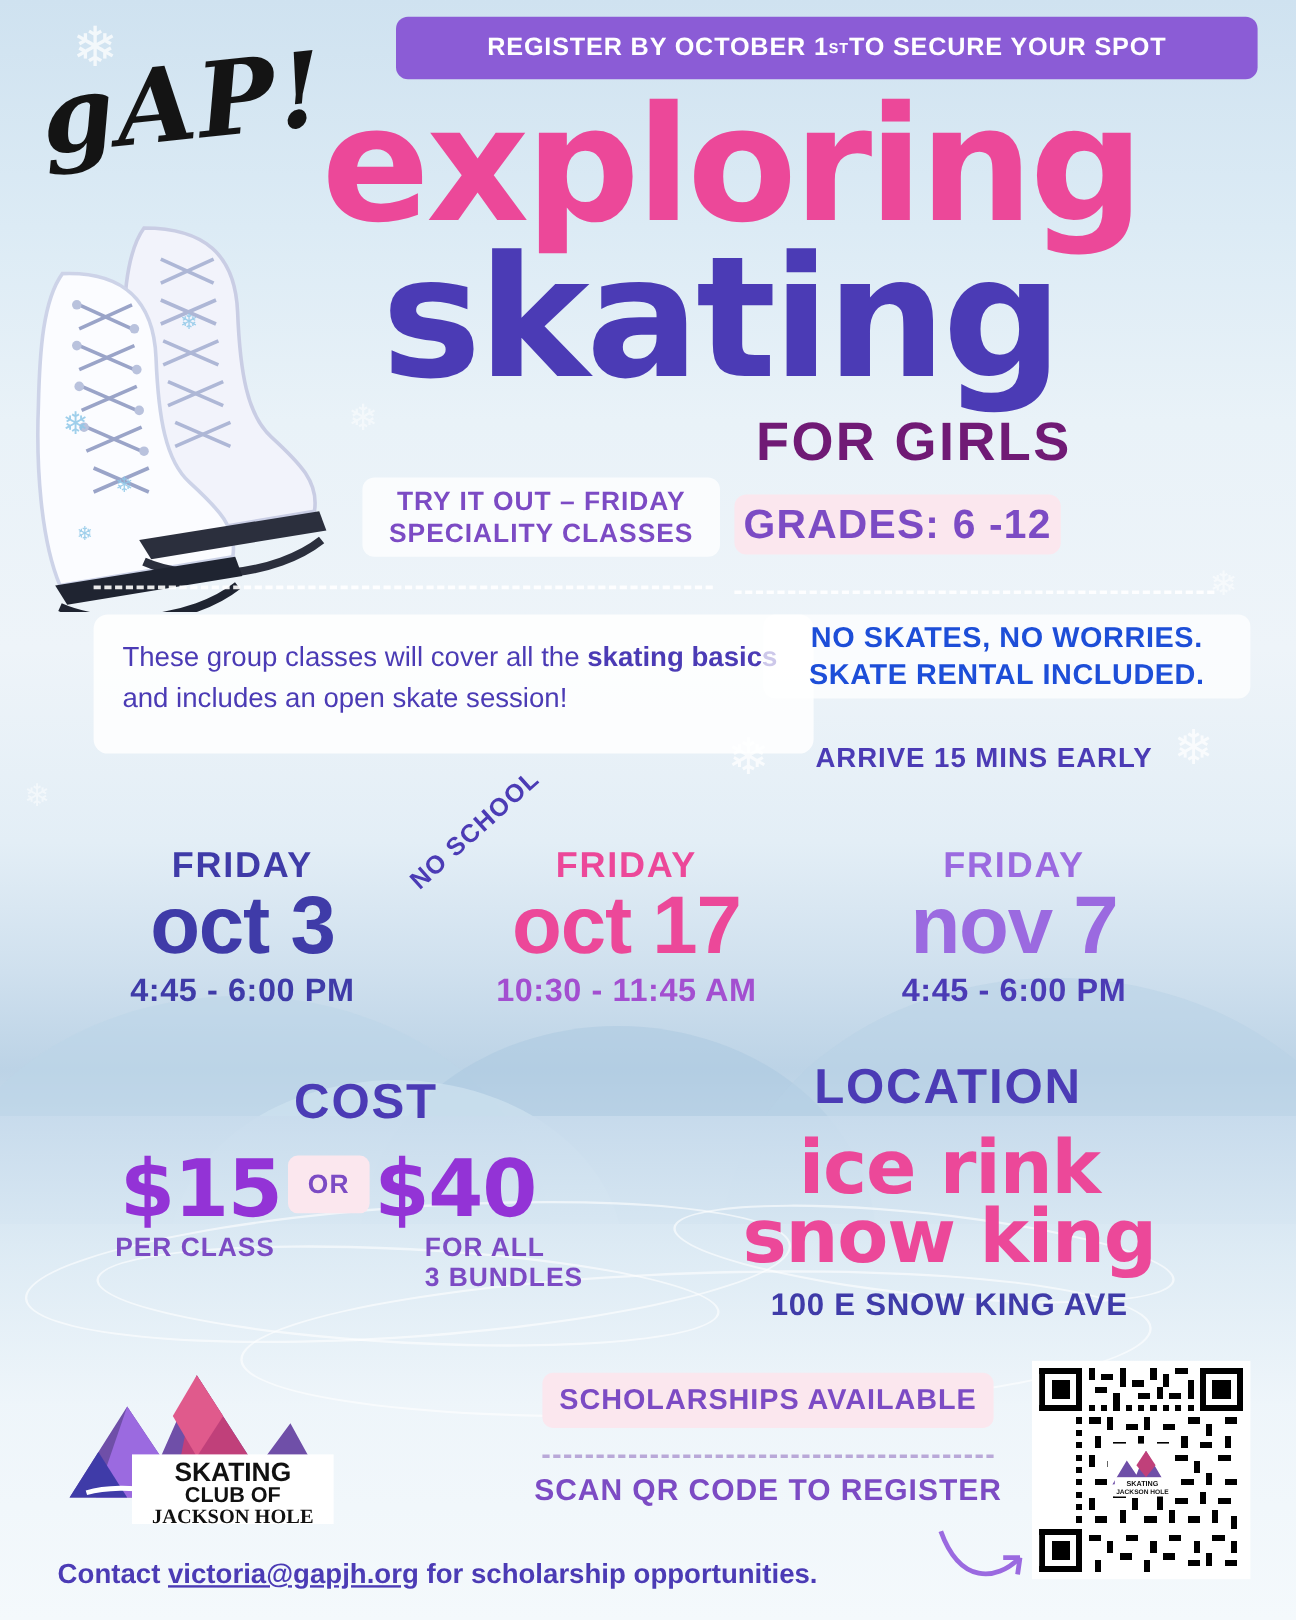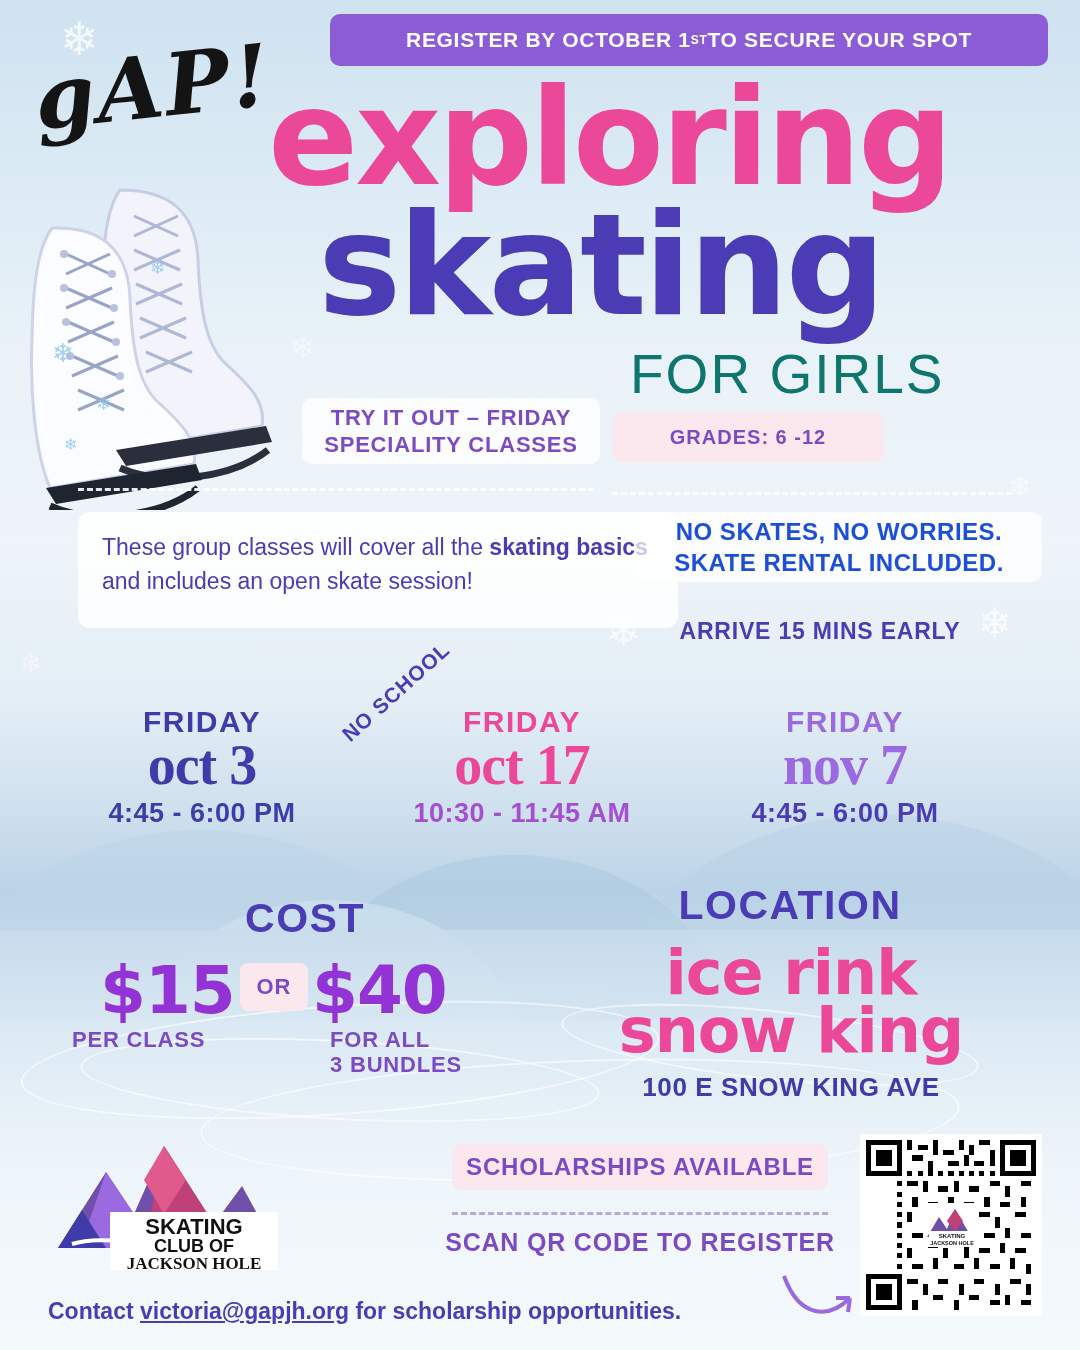--- a/index.html
+++ b/index.html
@@ -109,23 +109,23 @@
     position: absolute; left: 318px; top: 196px;
     font-family: "DejaVu Sans", sans-serif;
     font-weight: bold;
     font-size: 140px;
     color: #4b3bb5;
     letter-spacing: -3px;
     line-height: 1;
   }
   .headline-3 {
     position: absolute; left: 630px; top: 342px;
-    font-weight: normal;
-    font-size: 55px;
-    color: #0f766e;
+    font-weight: bold;
+    font-size: 45px;
+    color: #701a75;
     letter-spacing: 2px;
   }
 
   
   .chip {
     position: absolute;
     border-radius: 10px;
     display: flex; align-items: center; justify-content: center;
     text-align: center;
     font-weight: bold;
@@ -134,21 +134,21 @@
     left: 302px; top: 398px; width: 298px; height: 66px;
     background: rgba(255,255,255,.75);
     color: #7c4bc4;
     font-size: 22px; line-height: 1.25;
     letter-spacing: .8px;
   }
   .grades {
     left: 612px; top: 412px; width: 272px; height: 50px;
     background: #fbe7ee;
     color: #7c4bc4;
-    font-size: 20px;
+    font-size: 34px;
     letter-spacing: 1px;
   }
   .dash-left {
     position: absolute; left: 78px; top: 488px; width: 516px;
     border-top: 3px dashed rgba(255,255,255,.9);
   }
   .dash-right {
     position: absolute; left: 612px; top: 492px; width: 400px;
     border-top: 3px dashed rgba(255,255,255,.9);
   }
@@ -180,23 +180,23 @@
   }
 
   
   .date-block { position: absolute; text-align: center; }
   .date-dow {
     font-weight: bold;
     font-size: 30px;
     letter-spacing: 1.5px;
   }
   .date-big {
-    font-family: Liberation Serif, serif;
-    font-weight: bold;
-    font-size: 56px;
+    font-family: Liberation Sans, sans-serif;
+    font-weight: bold;
+    font-size: 68px;
     line-height: .95;
     letter-spacing: -1px;
   }
   .date-time {
     font-weight: bold;
     font-size: 27px;
     letter-spacing: .5px;
     margin-top: 6px;
   }
   .d1 { left: 62px; top: 705px; width: 280px; color: #3f3ba8; }
@@ -247,20 +247,21 @@
     display: flex; align-items: center; justify-content: center;
     color: #7c4bc4; font-weight: bold; font-size: 22px; letter-spacing: 1px;
   }
   .price-sub {
     position: absolute;
     font-weight: bold;
     font-size: 22px;
     color: #7c4bc4;
     letter-spacing: .8px;
     line-height: 1.15;
+    margin-left: 24px;
   }
   .ps1 { left: 72px; top: 1027px; }
   .ps2 { left: 330px; top: 1027px; }
 
   .loc-big {
     position: absolute; left: 566px; top: 944px; width: 450px;
     text-align: center;
     font-family: "DejaVu Sans", sans-serif;
     font-weight: bold;
     font-size: 62px;

